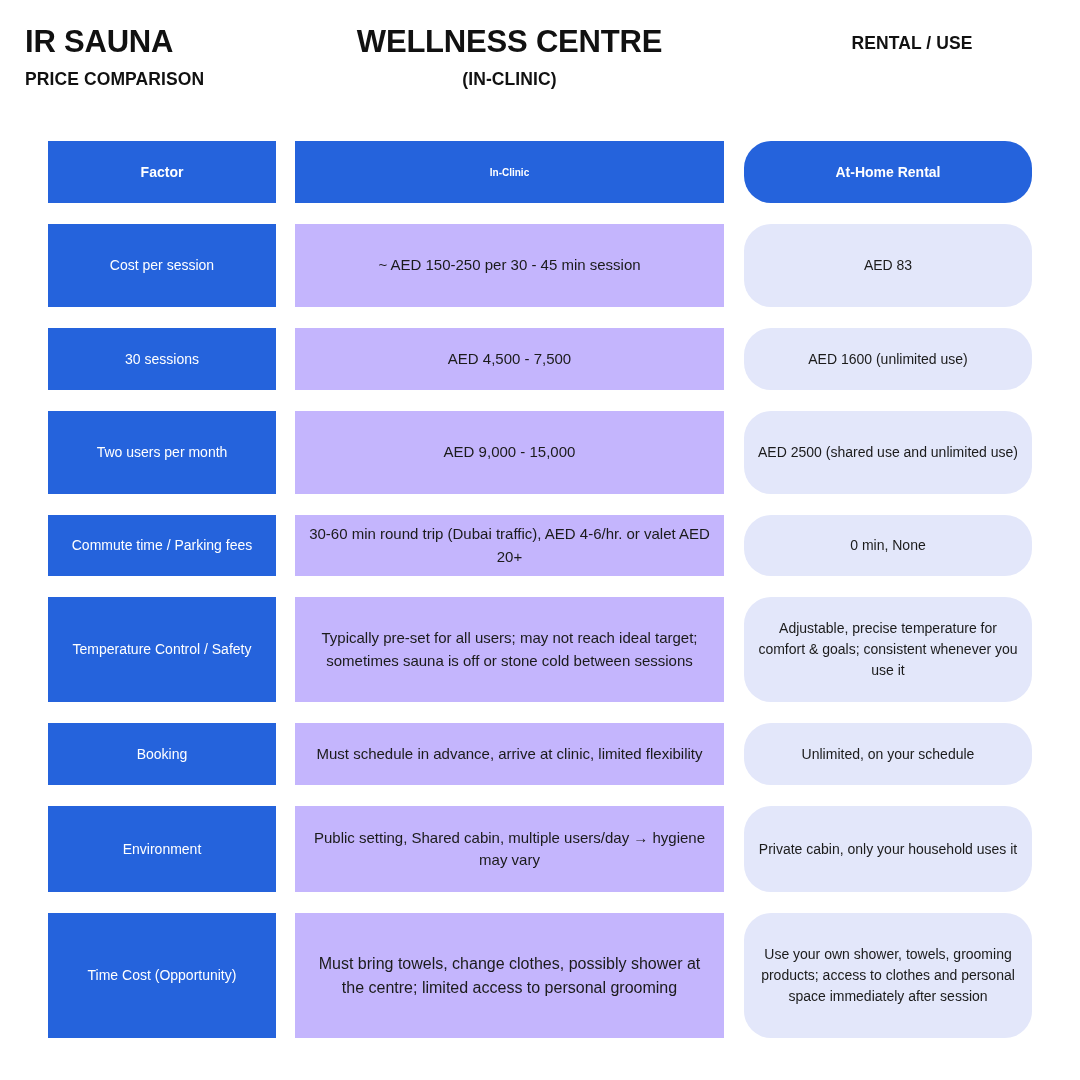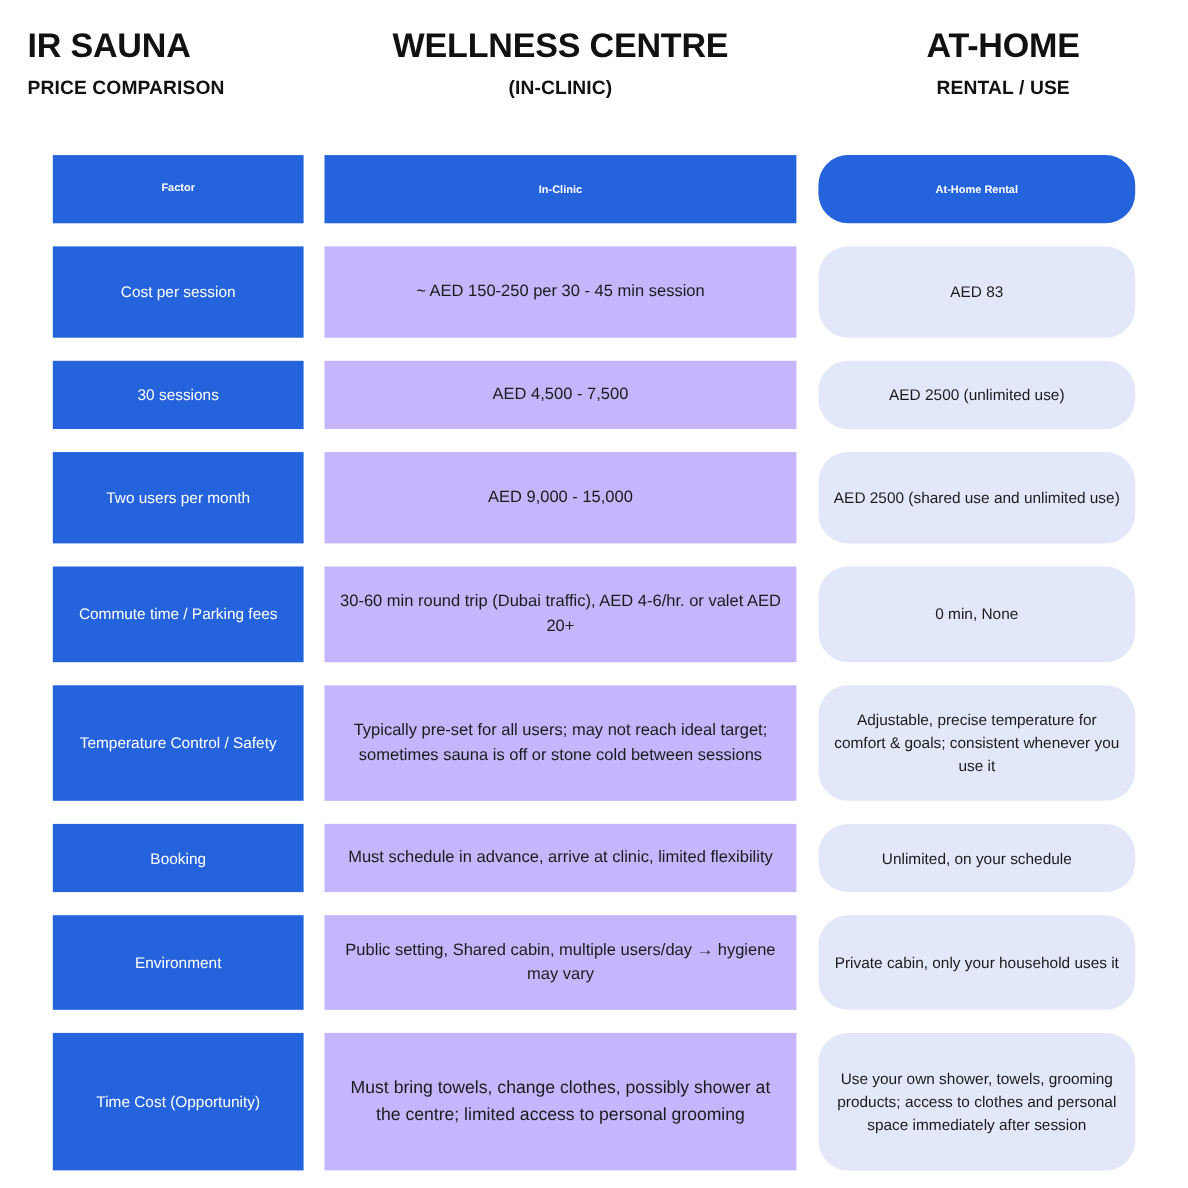--- a/index.html
+++ b/index.html
@@ -112,21 +112,21 @@
   }
 
   
   .row.header .cell.c2,
   .row.header .cell.c3 {
     background: #2563dc;
     color: #ffffff;
   }
   .row.header .cell {
     font-weight: bold;
-    font-size: 10px;
+    font-size: 14px;
   }
   .row.header .cell.c2 { font-size: 10px; }
 
   .cell .txt {
     display: block;
     width: 100%;
   }
 </style>
 </head>
 <body>
@@ -136,21 +136,20 @@
   <div class="titles">
     <div class="title-block col1">
       <div class="title-main">IR SAUNA</div>
       <div class="title-sub">PRICE COMPARISON</div>
     </div>
     <div class="title-block col2">
       <div class="title-main">WELLNESS CENTRE</div>
       <div class="title-sub">(IN-CLINIC)</div>
     </div>
     <div class="title-block col3">
-      <div class="title-main">AT-HOME</div>
       <div class="title-sub">RENTAL / USE</div>
     </div>
   </div>
 
   <div class="table">
 
     <div class="row header" style="height:62px">
       <div class="cell c1">
         <span class="txt">Factor</span>
       </div>
@@ -175,37 +174,37 @@
     </div>
 
     <div class="row" style="height:62px">
       <div class="cell c1">
         <span class="txt">30 sessions</span>
       </div>
       <div class="cell c2">
         <span class="txt">AED 4,500 - 7,500</span>
       </div>
       <div class="cell c3">
-        <span class="txt">AED 2500 (unlimited use)</span>
+        <span class="txt">AED 1600 (unlimited use)</span>
       </div>
     </div>
 
     <div class="row" style="height:83px">
       <div class="cell c1">
         <span class="txt">Two users per month</span>
       </div>
       <div class="cell c2">
         <span class="txt">AED 9,000 - 15,000</span>
       </div>
       <div class="cell c3">
         <span class="txt">AED 2500 (shared use and unlimited use)</span>
       </div>
     </div>
 
-    <div class="row" style="height:87px">
+    <div class="row" style="height:61px">
       <div class="cell c1">
         <span class="txt">Commute time /  Parking fees</span>
       </div>
       <div class="cell c2">
         <span class="txt">30-60 min round trip (Dubai traffic), AED 4-6/hr. or valet AED 20+</span>
       </div>
       <div class="cell c3">
         <span class="txt">0 min, None</span>
       </div>
     </div>

